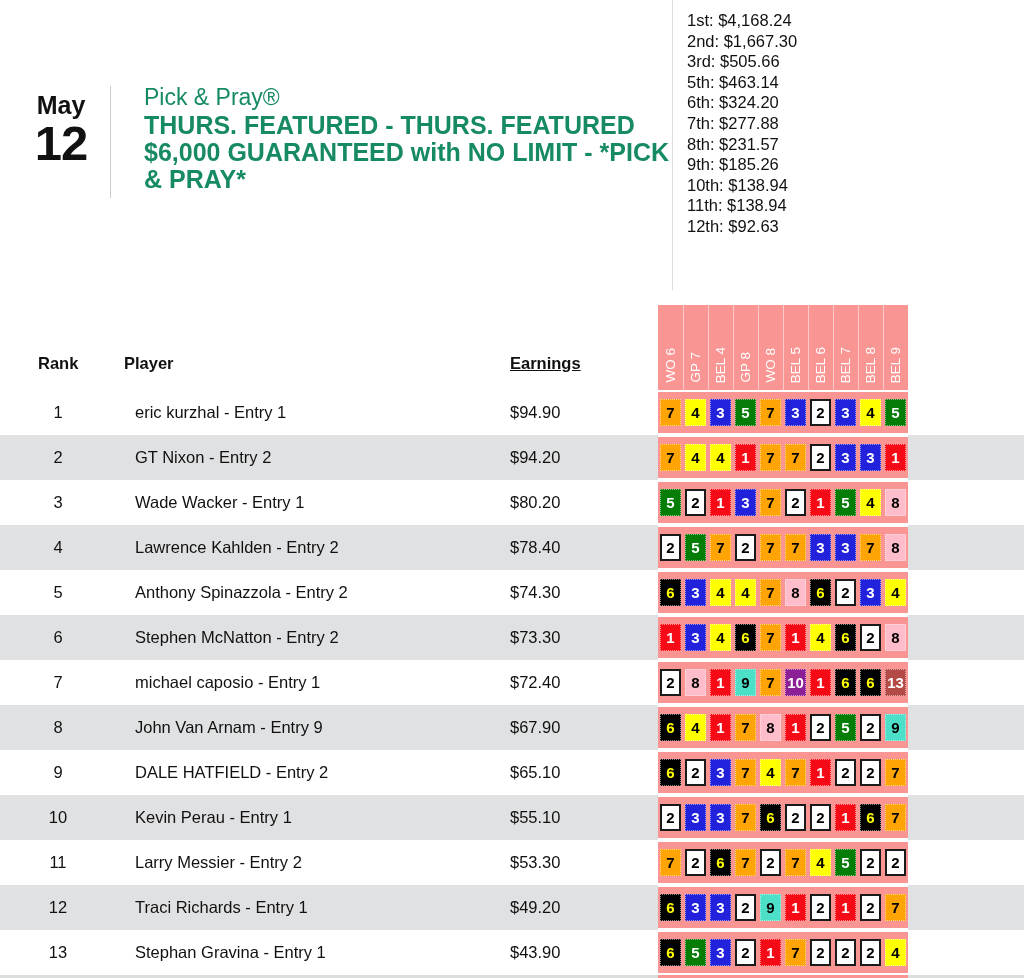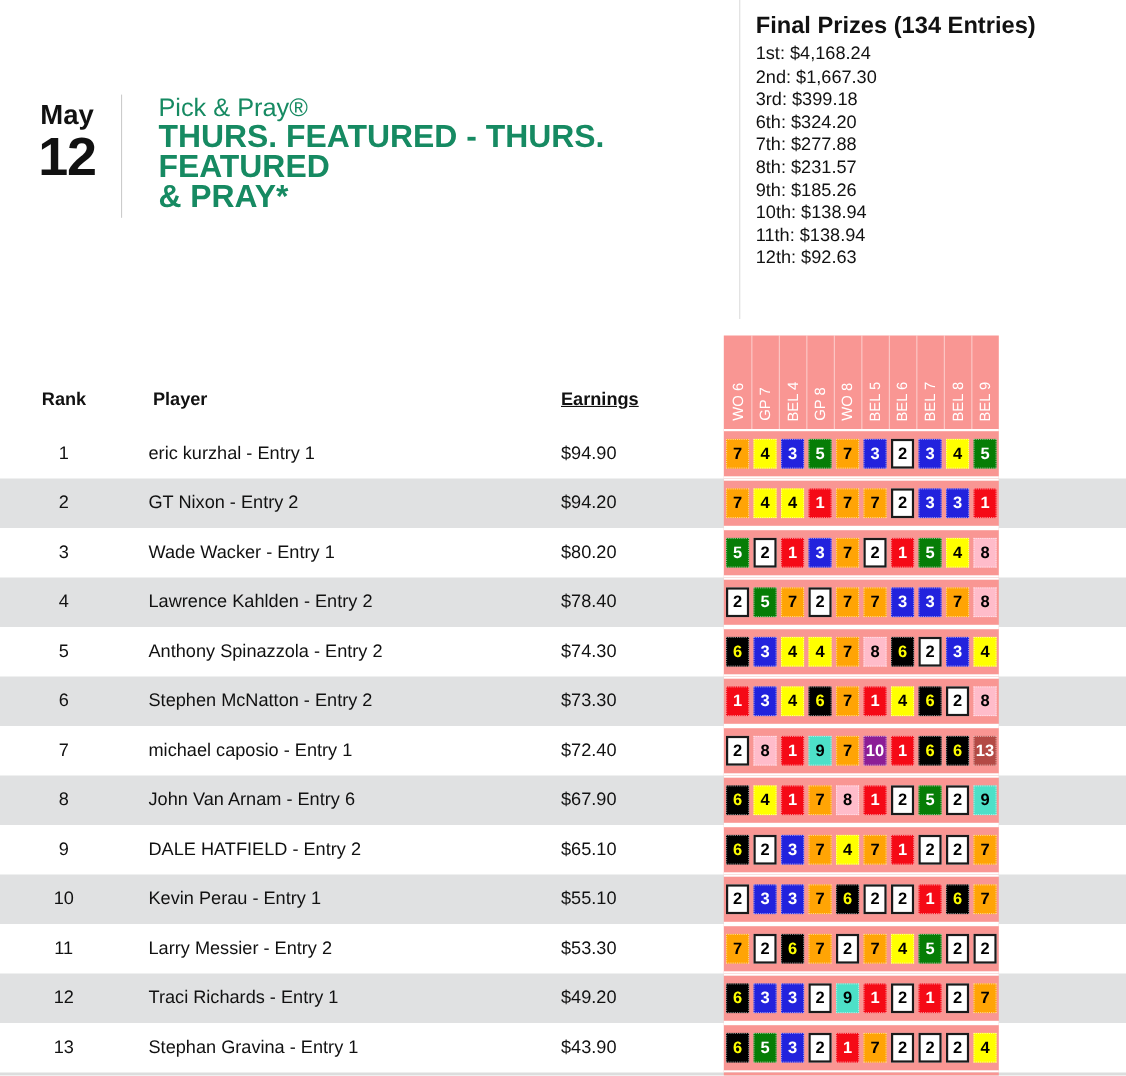--- a/index.html
+++ b/index.html
@@ -9,32 +9,32 @@
     background:#fff; font-family:"Liberation Sans","DejaVu Sans",sans-serif; color:#111;
   }
 
   
   .date-block { position:absolute; left:28px; top:92px; width:66px; text-align:center; }
   .date-month { font-size:25px; font-weight:bold; line-height:26px; color:#111; }
   .date-day   { font-size:49px; font-weight:bold; line-height:50px; letter-spacing:-1px; color:#111; }
   .v-divider  { position:absolute; left:110px; top:86px; width:1px; height:112px; background:#ccc; }
   .title-block { position:absolute; left:144px; top:84px; width:565px; }
   .event-subtitle { font-size:23px; font-weight:400; line-height:27px; margin-bottom:1px; }
-  .event-title-line { font-size:29px; font-weight:bold; line-height:27px; }
+  .event-title-line { font-size:25px; font-weight:bold; line-height:27px; }
 
   
   .prizes { position:absolute; left:672px; top:0; width:352px; height:290px;
             border-left:1px solid #ddd; padding:10px 0 0 14px; }
   .prizes-title { font-size:21.5px; font-weight:bold; line-height:26px; margin-bottom:3px; }
   .prize-item { font-size:16.5px; line-height:20.6px; }
 
   
   .lb-colhead { position:absolute; top:354px; left:0; width:698px; height:20px; font-weight:bold; font-size:16.5px; }
   .colhead-rank { position:absolute; left:38px; }
-  .colhead-player { position:absolute; left:139px;text-align:right; }
+  .colhead-player { position:absolute; left:124px;text-align:right; }
   .colhead-earnings { position:absolute; left:510px;text-decoration:underline; }
 
   .track-header { position:absolute; left:658px; top:305px; width:250px; height:85px;
                   background:#f99693; display:flex; }
   .track-col { width:25px; height:85px; display:flex; align-items:flex-end; justify-content:center;
                border-left:1px solid rgba(255,255,255,0.5); }
   .track-col:first-child { border-left:none; }
   .track-label { writing-mode:vertical-rl; transform:rotate(180deg);
                  color:#fff; font-size:13.5px; line-height:13.5px; padding-top:7px; white-space:nowrap; }
 
@@ -62,30 +62,31 @@
 
   <div class="date-block">
     <div class="date-month">May</div>
     <div class="date-day">12</div>
   </div>
   <div class="v-divider"></div>
   <div class="title-block">
     <div class="event-subtitle" style="color: rgb(22, 138, 98);">Pick &amp; Pray®</div>
     <div id="event-title-lines" style="color: rgb(22, 138, 98);">
         <div class="event-title-line">THURS. FEATURED - THURS. FEATURED</div>
+        <div class="event-title-line">$6,000 GUARANTEED with NO LIMIT - *PICK</div>
         <div class="event-title-line">&amp; PRAY*</div>
       </div>
   </div>
 
   <div class="prizes">
-    <div class="prizes-title">Final Prizes (134 Entries)</div>
     <div id="prize-list">
         <div class="prize-item">1st: $4,168.24</div>
         <div class="prize-item">2nd: $1,667.30</div>
-        <div class="prize-item">3rd: $399.18</div>
+        <div class="prize-item">3rd: $505.66</div>
+        <div class="prize-item">5th: $463.14</div>
         <div class="prize-item">6th: $324.20</div>
         <div class="prize-item">7th: $277.88</div>
         <div class="prize-item">8th: $231.57</div>
         <div class="prize-item">9th: $185.26</div>
         <div class="prize-item">10th: $138.94</div>
         <div class="prize-item">11th: $138.94</div>
         <div class="prize-item">12th: $92.63</div>
       </div>
   </div>
 
@@ -243,21 +244,21 @@
           <div class="pick" style="background: rgb(255, 164, 5); color: rgb(0, 0, 0);">7</div>
           <div class="pick" style="background: rgb(140, 30, 150); color: rgb(255, 255, 255);">10</div>
           <div class="pick" style="background: rgb(245, 10, 22); color: rgb(255, 255, 255);">1</div>
           <div class="pick" style="background: rgb(0, 0, 0); color: rgb(255, 255, 0);">6</div>
           <div class="pick" style="background: rgb(0, 0, 0); color: rgb(255, 255, 0);">6</div>
           <div class="pick" style="background: rgb(179, 74, 69); color: rgb(255, 255, 255);">13</div>
         </div>
       </div>
       <div class="lb-row stripe">
         <div class="cell-rank">8</div>
-        <div class="cell-player">John Van Arnam - Entry 6</div>
+        <div class="cell-player">John Van Arnam - Entry 9</div>
         <div class="cell-earnings">$67.90</div>
         <div class="cell-picks">
           <div class="pick" style="background: rgb(0, 0, 0); color: rgb(255, 255, 0);">6</div>
           <div class="pick" style="background: rgb(255, 255, 0); color: rgb(0, 0, 0);">4</div>
           <div class="pick" style="background: rgb(245, 10, 22); color: rgb(255, 255, 255);">1</div>
           <div class="pick" style="background: rgb(255, 164, 5); color: rgb(0, 0, 0);">7</div>
           <div class="pick" style="background: rgb(255, 188, 202); color: rgb(0, 0, 0);">8</div>
           <div class="pick" style="background: rgb(245, 10, 22); color: rgb(255, 255, 255);">1</div>
           <div class="pick white-cloth" style="background: rgb(255, 255, 255); color: rgb(0, 0, 0); border-color: rgb(26, 26, 26);">2</div>
           <div class="pick" style="background: rgb(6, 125, 6); color: rgb(255, 255, 255);">5</div>

